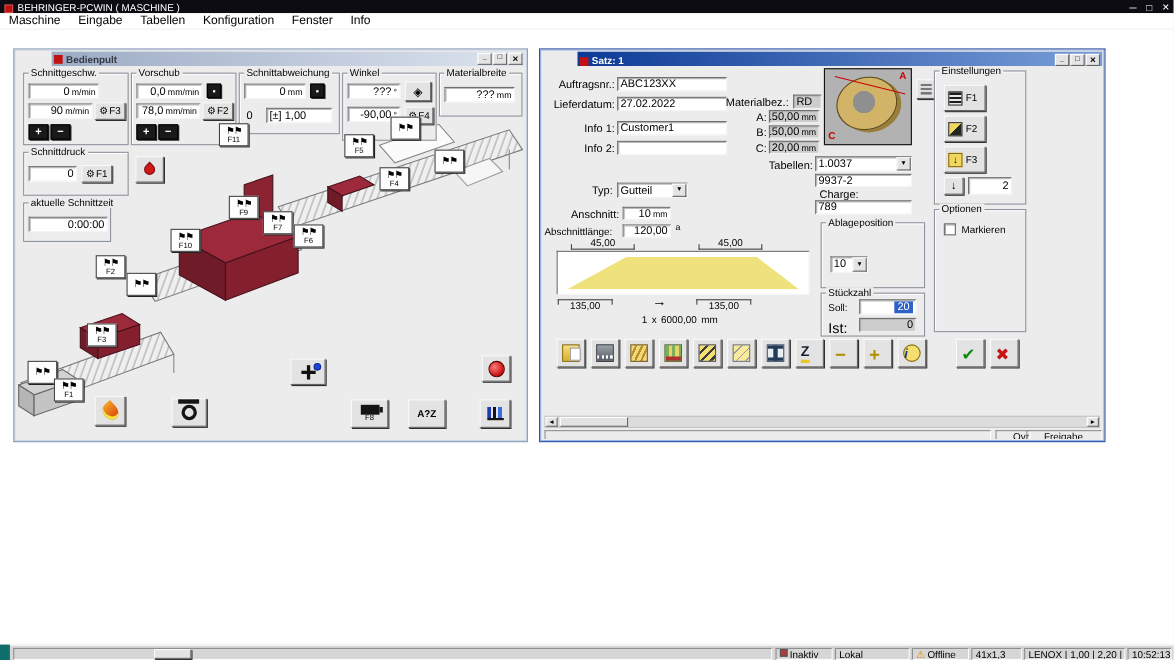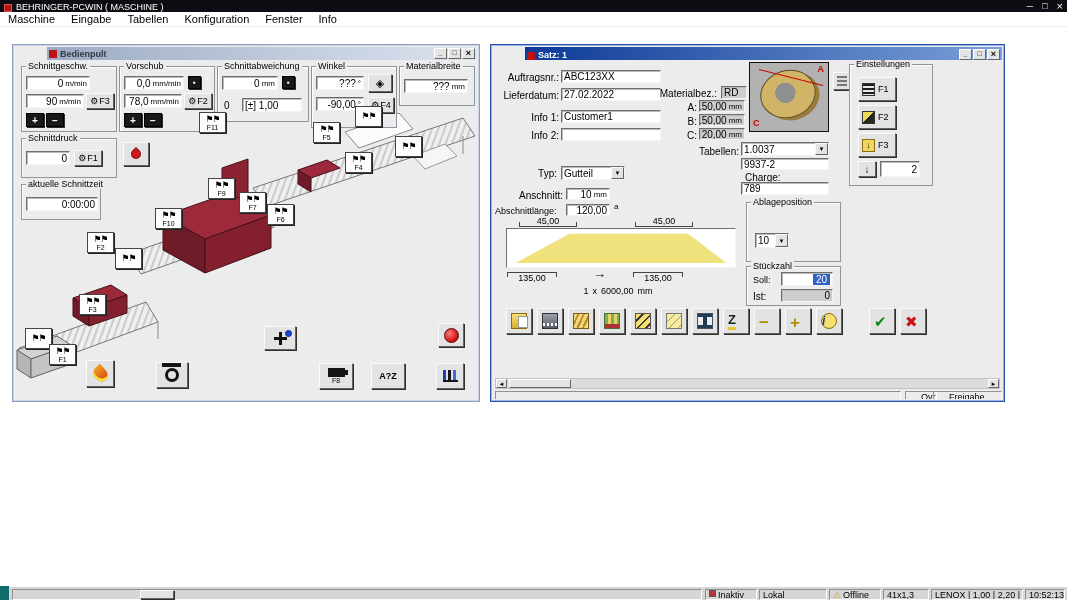--- a/index.html
+++ b/index.html
@@ -478,36 +478,41 @@
         <div class="b3 ebtn" style="left: 8px; top: 40px;">
           <span class="e-ic ic-e2"></span>
           <span>F2</span>
         </div>
         <div class="b3 ebtn" style="left: 8px; top: 68px;">
           <span class="e-ic ic-e3"></span>
           <span>F3</span>
         </div>
       </div>
 
+    <div class="grp" style="left:356px;top:130px;width:84px;height:112px">
+      <span class="legend">Optionen</span>
+      <span class="cb" style="left:8px;top:12px"></span>
+      <span class="llbl" style="left:24px;top:13px;font-size:9px">Markieren</span>
+    </div>
 
     <div class="grp" style="left:253px;top:142px;width:95px;height:60px">
       <span class="legend">Ablageposition</span>
       <div class="combo" style="left:8px;top:30px;width:34px;height:15px">
           <span>10</span>
           <span class="dd"></span>
         </div>
     </div>
 
     <div class="grp" style="left:253px;top:206px;width:95px;height:40px">
       <span class="legend">Stückzahl</span>
       <span class="llbl" style="left:6px;top:8px;font-size:9px">Soll:</span>
       <div class="fld" style="left:34px;top:5px;width:52px;height:14px">
           <span class="sel">20</span>
         </div>
-      <span class="llbl" style="left:6px;top:24px;font-size:10px">Ist:</span>
+      <span class="llbl" style="left:6px;top:24px;font-size:13px">Ist:</span>
       <div class="fld gray r" style="left:34px;top:22px;width:52px;height:13px">
           <span>0</span>
         </div>
     </div>
 
     <div class="hscroll" style="left:2px;right:2px;top:318px;height:11px">
       <span class="hs-arrow hs-left" style="left:0"></span>
       <span class="hs-thumb"></span>
       <span class="hs-arrow hs-right" style="right:0"></span>
     </div>

